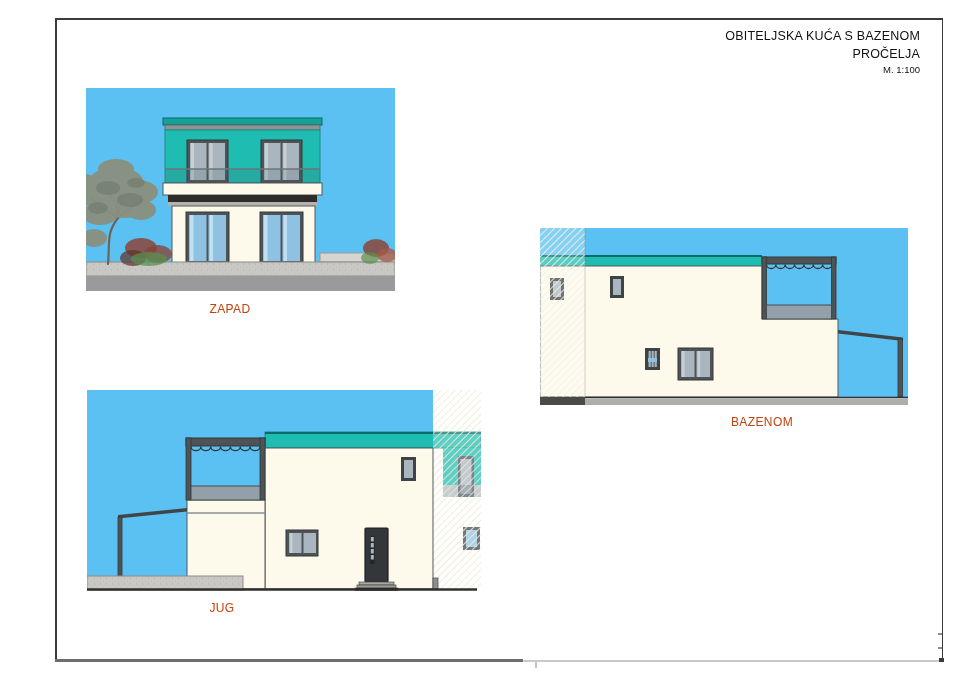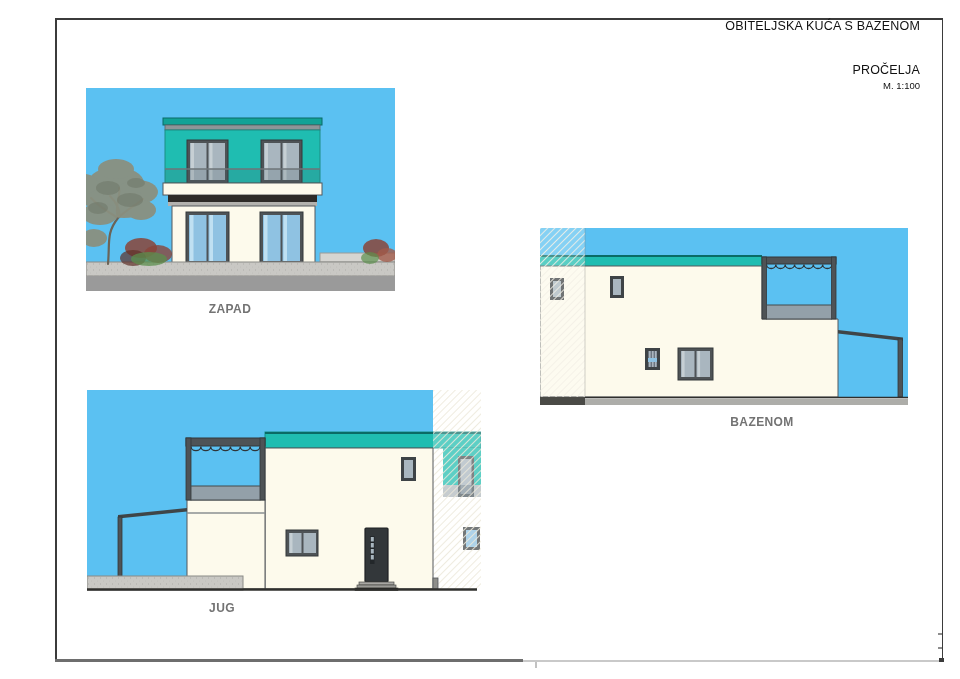--- a/index.html
+++ b/index.html
@@ -10,26 +10,26 @@
   .b-top{left:55px;top:18px;width:888px;height:1.5px;background:var(--ink);}
   .b-left{left:55px;top:18px;width:1.5px;height:643px;background:var(--ink);}
   .b-right{left:941.5px;top:18px;width:1.5px;height:643px;background:var(--ink);}
   .b-bottom-dark{left:55px;top:658.5px;width:468px;height:3px;background:#6e6e6e;}
   .b-bottom-light{left:523px;top:660px;width:419px;height:1.5px;background:#c9c9c9;}
   .b-corner{left:938.5px;top:657.5px;width:5px;height:4.5px;background:var(--ink);}
   .b-tick-under{left:535px;top:662px;width:1.5px;height:6px;background:#c2c2c2;}
   .b-tick-r1{left:938px;top:633px;width:4px;height:1.5px;background:#8d8d8d;}
   .b-tick-r2{left:938px;top:647px;width:4px;height:1.5px;background:#8d8d8d;}
   
-  .title-block{right:40px;top:19px;width:400px;text-align:right;}
+  .title-block{right:40px;top:29px;width:400px;text-align:right;}
   .t-project{font-size:12.5px;letter-spacing:.2px;}
-  .t-sheet{font-size:12.5px;margin-top:30px;letter-spacing:.2px;}
+  .t-sheet{font-size:12.5px;margin-top:4px;letter-spacing:.2px;}
   .t-scale{font-size:9.5px;margin-top:3px;text-align:right;}
   
-  .ev-label{font-size:12px;letter-spacing:.4px;text-align:center;color:#737373;font-weight:bold;}
+  .ev-label{font-size:12px;letter-spacing:.4px;text-align:center;color:#c2410c;}
   .lbl-zapad{left:155px;top:302px;width:150px;}
   .lbl-jug{left:147px;top:601px;width:150px;}
   .lbl-sjever{left:687px;top:415px;width:150px;}
   svg{display:block;}
 </style>
 </head>
 <body>
 
 <div class="page">
 

